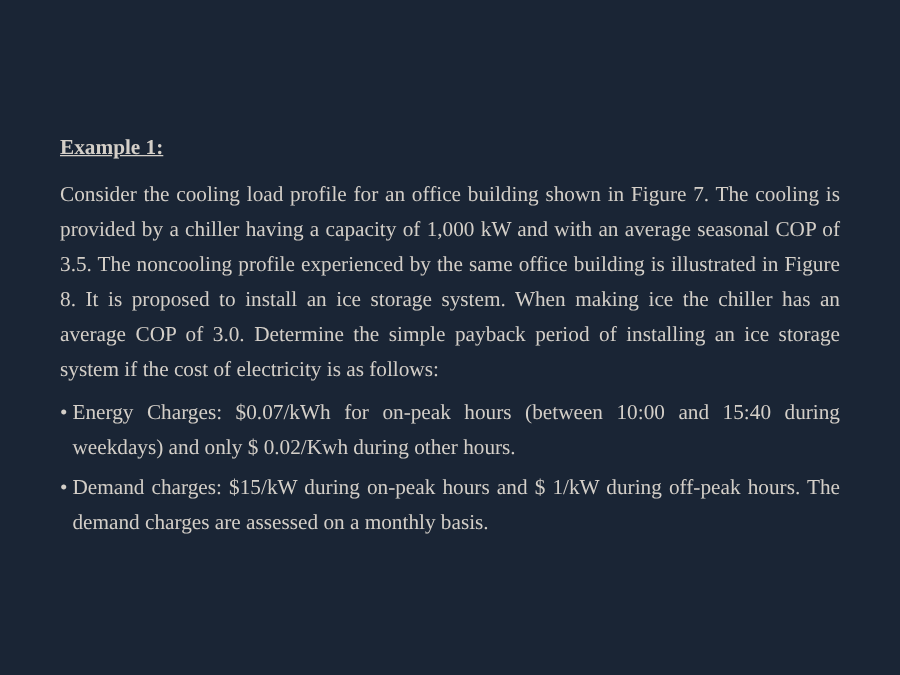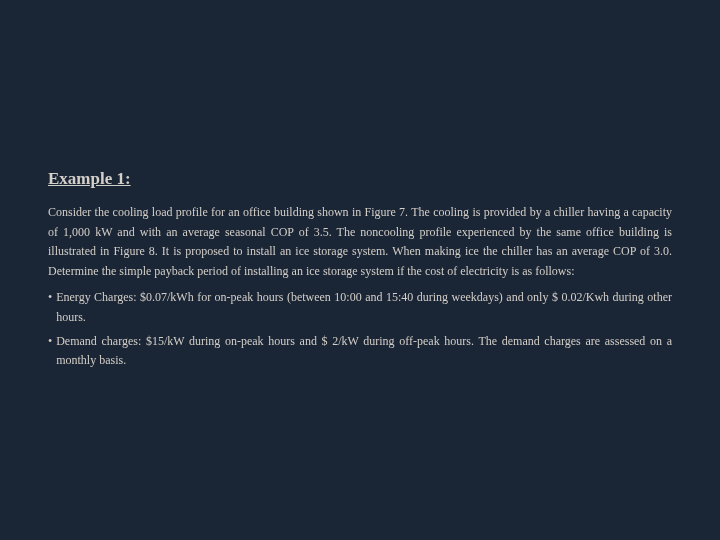--- a/index.html
+++ b/index.html
@@ -26,21 +26,21 @@
 
     .title {
       font-size: 17px;
       font-weight: bold;
       margin-bottom: 14px;
       color: #d4cfc8;
       text-decoration: underline;
     }
 
     .body-text {
-      font-size: 12px;
+      font-size: 17px;
       line-height: 1.65;
       text-align: justify;
       color: #d4cfc8;
     }
 
     .bullet-section {
       margin-top: 6px;
     }
 
     .bullet-item {
@@ -63,17 +63,17 @@
   <div class="body-text">
     <p>Consider the cooling load profile for an office building shown in Figure 7. The cooling is provided by a chiller having a capacity of 1,000 kW and with an average seasonal COP of 3.5. The noncooling profile experienced by the same office building is illustrated in Figure 8. It is proposed to install an ice storage system. When making ice the chiller has an average COP of 3.0. Determine the simple payback period of installing an ice storage system if the cost of electricity is as follows:</p>
 
     <div class="bullet-section">
       <div class="bullet-item">
         <span class="bullet-dot">•</span>
         <span>Energy Charges: $0.07/kWh for on-peak hours (between 10:00 and 15:40 during weekdays) and only $ 0.02/Kwh during other hours.</span>
       </div>
       <div class="bullet-item">
         <span class="bullet-dot">•</span>
-        <span>Demand charges: $15/kW during on-peak hours and $ 2/kW during off-peak hours. The demand charges are assessed on a monthly basis.</span>
+        <span>Demand charges: $15/kW during on-peak hours and $ 1/kW during off-peak hours. The demand charges are assessed on a monthly basis.</span>
       </div>
     </div>
   </div>
 </div>
 
 </body></html>

